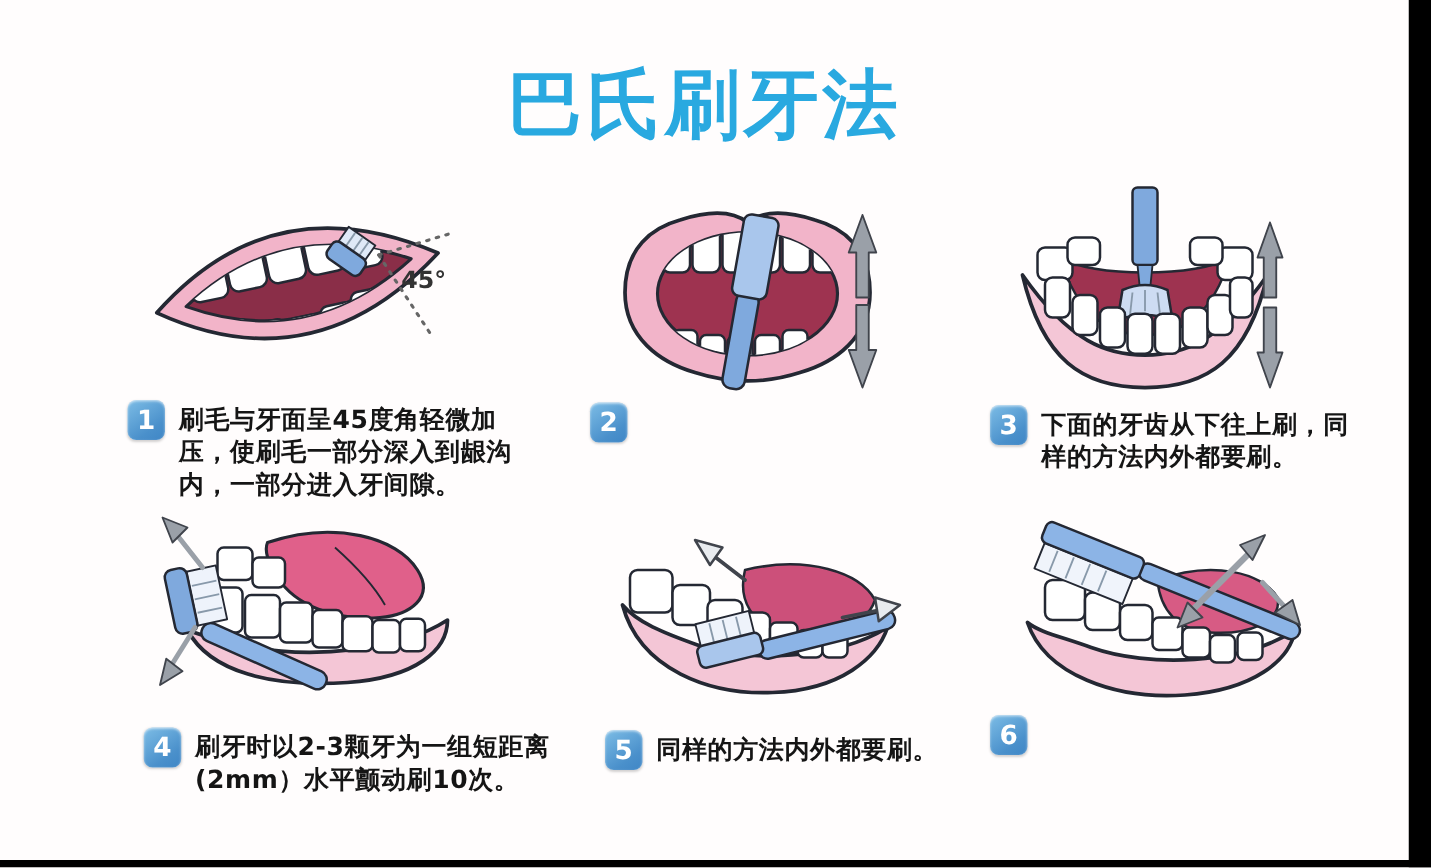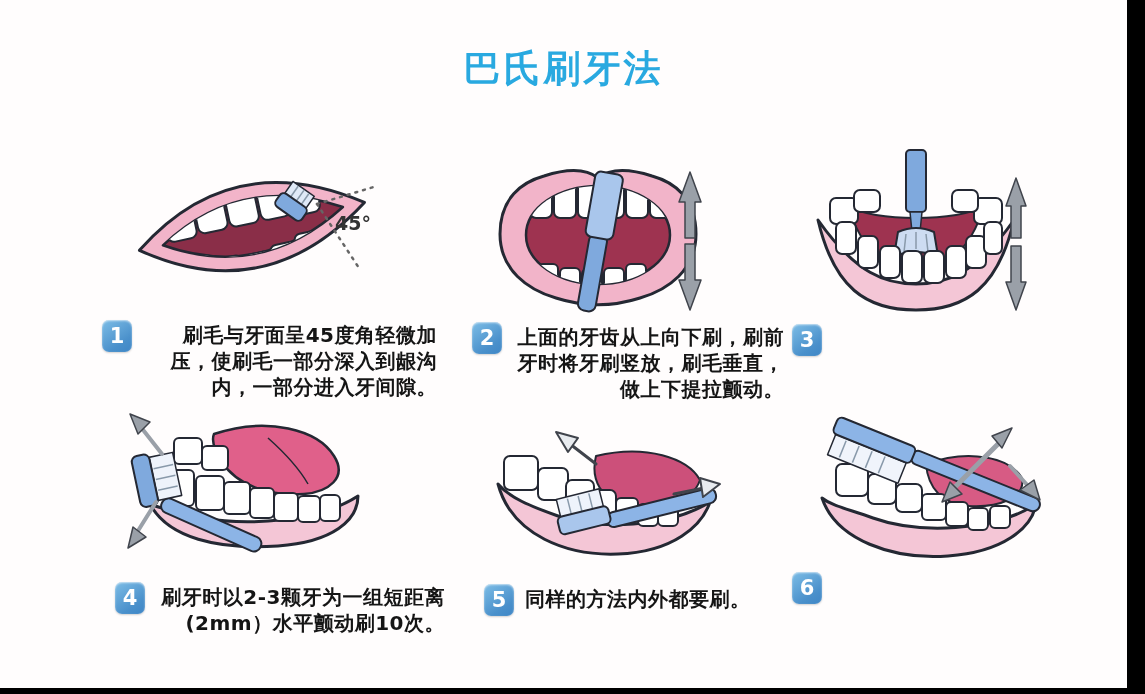--- a/index.html
+++ b/index.html
@@ -2,49 +2,49 @@
 <html><head>
 <meta charset="utf-8">
 <style>
   html,body{margin:0;padding:0;}
   body{
     width:1145px;height:694px;position:relative;background:#fffdfd;
     font-family:"DejaVu Sans","Liberation Sans",sans-serif;overflow:hidden;
   }
   .page-title{
     position:absolute;top:44px;left:0;width:1127px;margin:0;
-    text-align:center;font-size:37px;font-weight:700;color:#29a9e0;
+    text-align:center;font-size:60px;font-weight:700;color:#29a9e0;
     letter-spacing:3px;
   }
   .illus{position:absolute;}
   .caption{position:absolute;display:flex;gap:11px;align-items:flex-start;}
   .badge{
     width:30px;height:32px;border-radius:7px;flex:0 0 auto;
     background:linear-gradient(145deg,#7dbde6 0%,#4a90cb 70%,#3f86c6 100%);
     color:#ffffff;font-size:21px;font-weight:700;
     display:flex;align-items:center;justify-content:center;
     box-shadow:inset 0 1px 2px rgba(255,255,255,.65),0 1px 2px rgba(0,0,0,.18);
   }
   .step-text{
     margin:2px 0 0 0;font-size:20px;font-weight:700;color:#151515;
-    line-height:1.3;letter-spacing:.5px;text-align:right;
+    line-height:1.3;letter-spacing:.5px;
   }
   .edge-right{position:absolute;top:0;right:0;width:18px;height:694px;background:#000;}
   .edge-bottom{position:absolute;left:0;bottom:0;width:1145px;height:6px;background:#000;}
   svg{display:block;}
   .outline{stroke:#242833;stroke-linejoin:round;stroke-linecap:round;}
 </style>
 </head>
 <body>
 
 <div>
 
   <h1 class="page-title">巴氏刷牙法</h1>
 
-  <div class="illus" style="left:129px;top:142px;">
+  <div class="illus" style="left:115px;top:142px;">
     <svg width="260" height="175" viewBox="0 0 260 175">
       <defs>
         <clipPath id="clip1">
             <path d="M32,85 Q122,30 216,85 Q122,140 32,85 Z"></path>
           </clipPath>
       </defs>
       <g transform="rotate(-12 120 85)">
         <path class="outline" d="M8,85 Q120,2 238,85 Q120,168 8,85 Z" fill="#f2b4c9" stroke-width="3"></path>
         <path class="outline" d="M32,85 Q122,30 216,85 Q122,140 32,85 Z" fill="#8a2e48" stroke-width="2.5"></path>
         <g clip-path="url(#clip1)">
@@ -244,25 +244,25 @@
     </svg>
   </div>
 
   <div class="caption" style="left:102px;top:320px;width:335px;">
     <div class="badge">1</div>
     <p class="step-text">刷毛与牙面呈45度角轻微加压，使刷毛一部分深入到龈沟内，一部分进入牙间隙。</p>
   </div>
 
   <div class="caption" style="left:472px;top:322px;width:312px;">
     <div class="badge">2</div>
-    <p class="step-text">上面的牙齿从上向下刷，刷前牙时将牙刷竖放，刷毛垂直，做上下提拉颤动。</p>
   </div>
 
   <div class="caption" style="left:792px;top:324px;width:300px;">
     <div class="badge">3</div>
+    <p class="step-text">下面的牙齿从下往上刷，同样的方法内外都要刷。</p>
   </div>
 
   <div class="caption" style="left:115px;top:582px;width:330px;">
     <div class="badge">4</div>
     <p class="step-text">刷牙时以2-3颗牙为一组短距离(2mm）水平颤动刷10次。</p>
   </div>
 
   <div class="caption" style="left:484px;top:584px;width:300px;">
     <div class="badge">5</div>
     <p class="step-text">同样的方法内外都要刷。</p>

